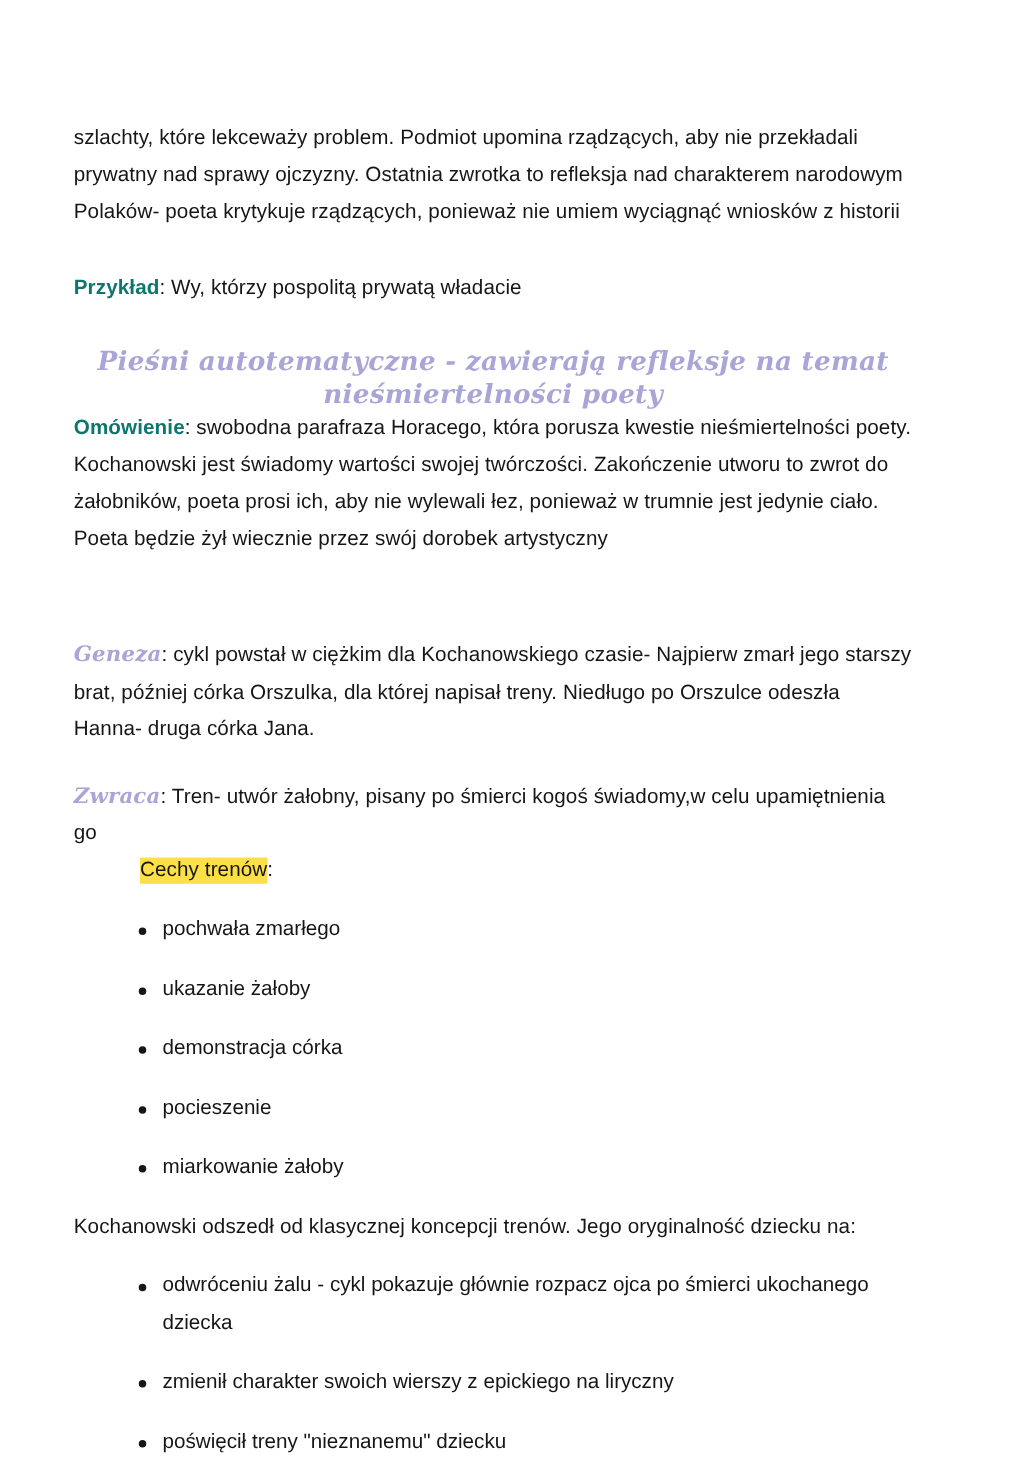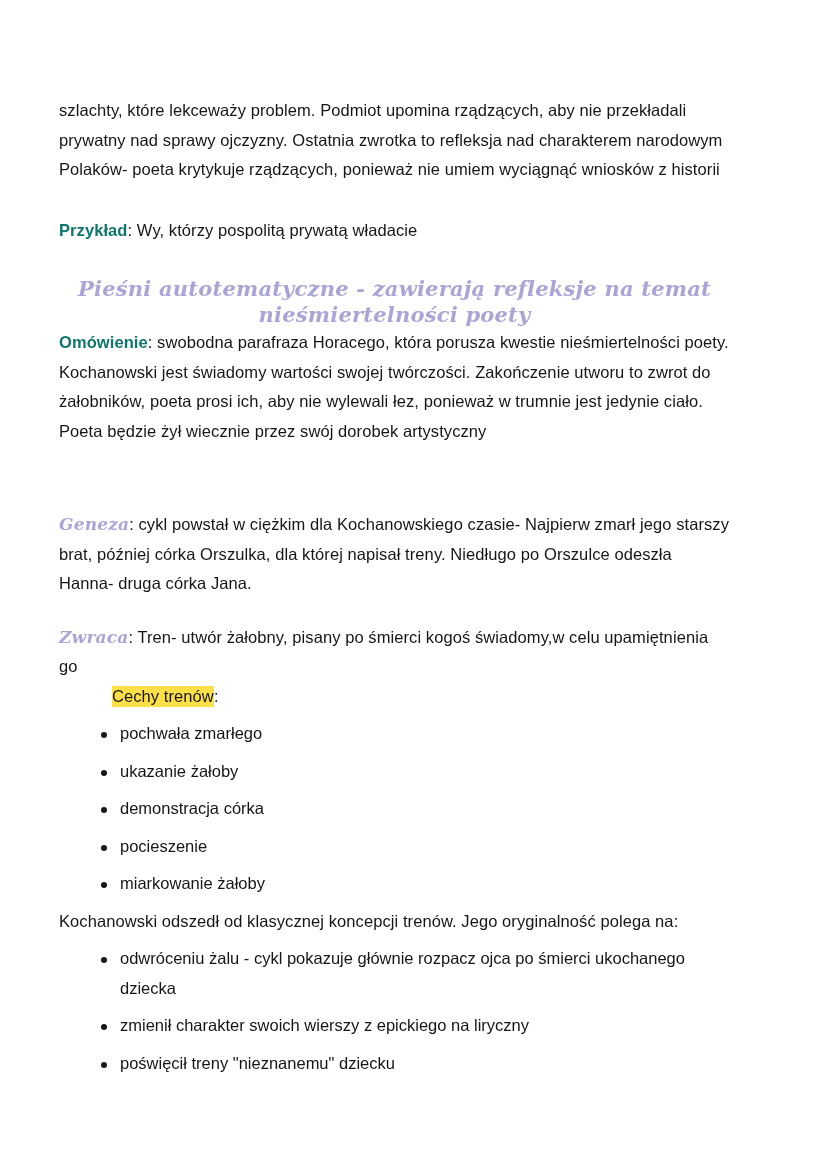--- a/index.html
+++ b/index.html
@@ -86,21 +86,21 @@
   }
 
   ul.bullets {
     list-style: none;
     margin: 0;
     padding: 0;
   }
   ul.bullets > li {
     position: relative;
     padding-left: 53px;
-    margin: 8px;
+    margin: 18px;
     font-size: 16.5px;
     line-height: 29.5px;
     color: #161616;
   }
   ul.bullets > li::before {
     content: "";
     position: absolute;
     left: 34px;
     top: 13px;
     width: 6px;
@@ -143,21 +143,21 @@
   <p class="body-text indent-label"><span class="highlight">Cechy trenów</span><span>:</span></p>
 
   <ul class="bullets">
     <li>pochwała zmarłego</li>
     <li>ukazanie żałoby</li>
     <li>demonstracja córka</li>
     <li>pocieszenie</li>
     <li>miarkowanie żałoby</li>
   </ul>
 
-  <p class="body-text para">Kochanowski odszedł od klasycznej koncepcji trenów. Jego oryginalność polega na:</p>
+  <p class="body-text para">Kochanowski odszedł od klasycznej koncepcji trenów. Jego oryginalność dziecku na:</p>
 
   <ul class="bullets">
     <li class="wrap">odwróceniu żalu - cykl pokazuje głównie rozpacz ojca po śmierci ukochanego dziecka</li>
     <li>zmienił charakter swoich wierszy z epickiego na liryczny</li>
     <li>poświęcił treny "nieznanemu" dziecku</li>
 
   </ul>
 
 </div>
 

